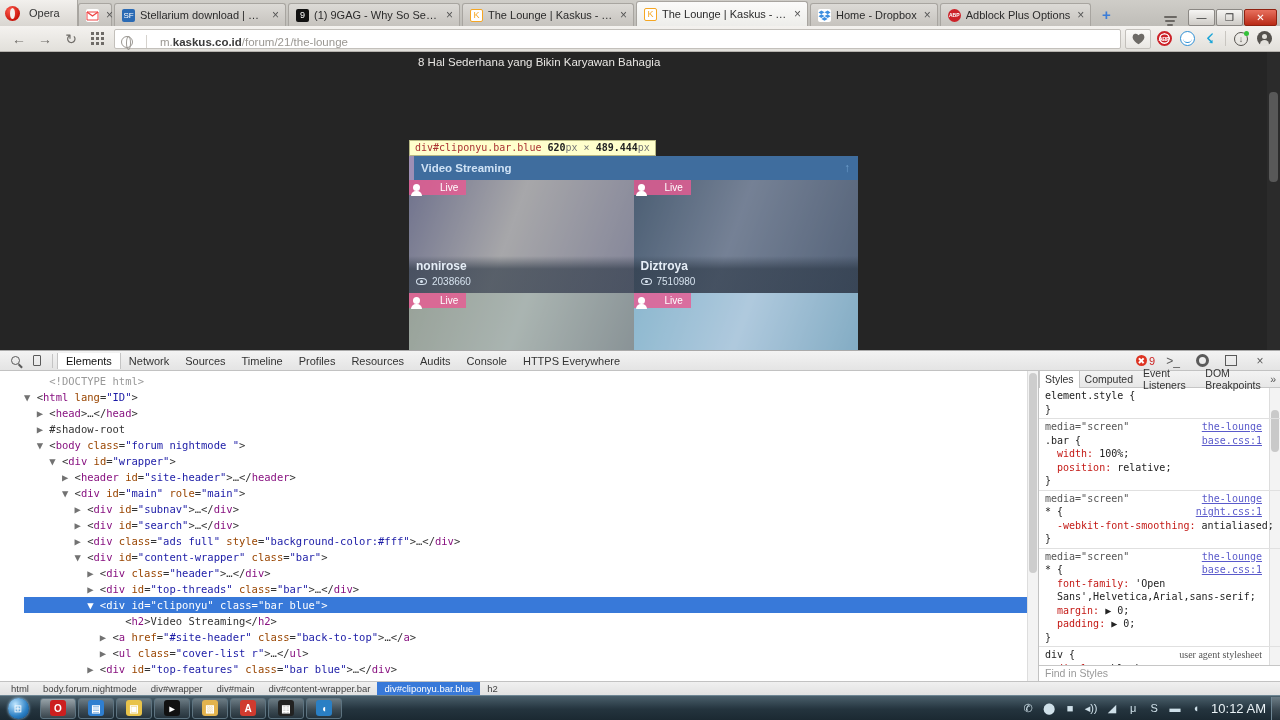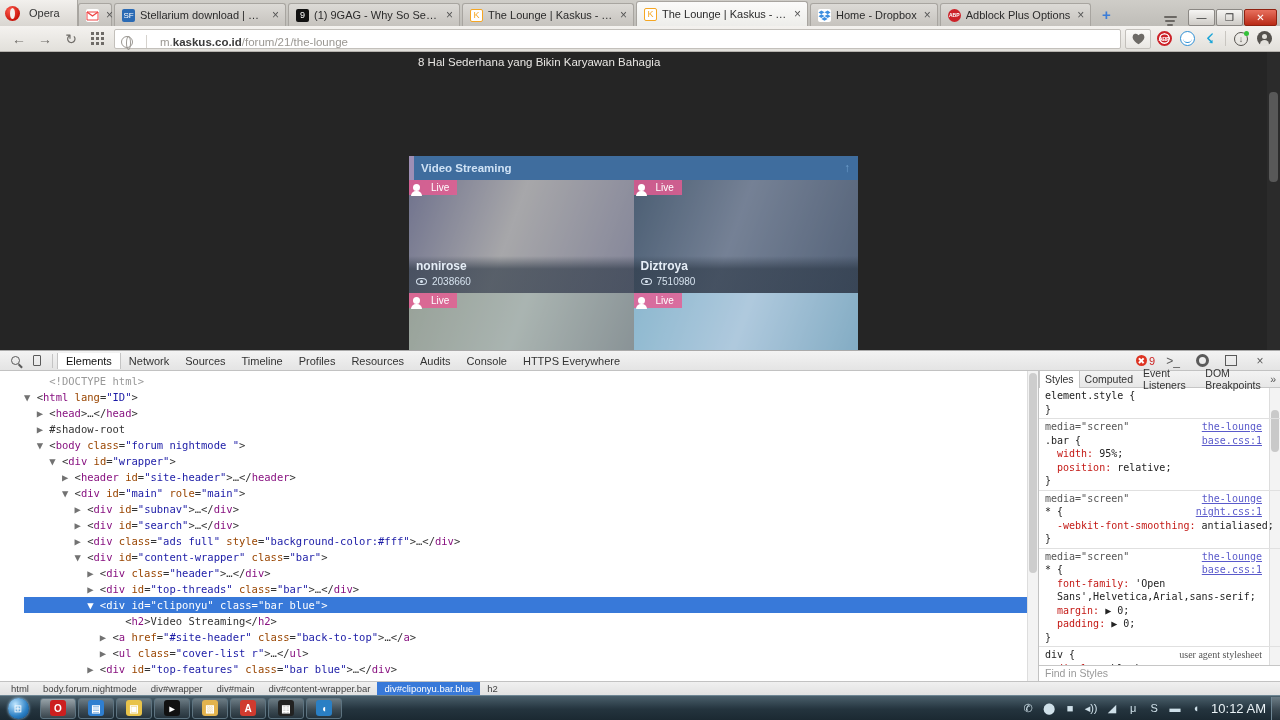--- a/index.html
+++ b/index.html
@@ -112,21 +112,21 @@
   .cliponyu-head { position:relative; height:24px; display:flex; align-items:center; justify-content:space-between; padding:0 8px 0 12px; }
   .cliponyu-head h2 { margin:0; font-size:11.5px; color:#cfe2f5; font-weight:bold; }
   .back-to-top { color:#6f9fcd; font-size:12px; }
 
   .cover-list { position:relative; list-style:none; margin:0; padding:0; display:grid; grid-template-columns:1fr 1fr; }
   .cover-item { position:relative; height:113px; overflow:hidden; }
   .thumb { position:absolute; inset:0; }
   .tint { position:absolute; inset:0; background:rgba(120,165,210,.42); }
   .live-badge {
     position:absolute; left:0; top:0; background:rgba(231,92,146,.82); color:#fff;
-    font-size:10px; padding:2px 8px 2px 4px; display:flex; align-items:center; gap:11px;
+    font-size:10px; padding:2px 8px 2px 4px; display:flex; align-items:center; gap:20px;
   }
   .live-badge .person { width:7px;height:7px;border-radius:50%;background:#fff;position:relative;display:inline-block;}
   .live-badge .person:after{content:"";position:absolute;left:-2px;top:7px;width:11px;height:5px;border-radius:5px 5px 0 0;background:#fff;}
   .cover-meta { position:absolute; left:0; bottom:0; width:100%; padding:3px 7px 6px 7px; background:linear-gradient(rgba(40,52,66,0), rgba(40,52,66,.62) 35%); }
   .cover-name { font-size:12px; font-weight:bold; color:#e6eef7; }
   .cover-views { font-size:10px; color:#d6e2ee; display:flex; align-items:center; gap:5px; margin-top:3px; }
   .eye { width:11px;height:7px;border-radius:50% / 60%; border:1.3px solid #d6e2ee; position:relative; display:inline-block;}
   .eye:after{content:"";position:absolute;left:3px;top:1px;width:3px;height:3px;border-radius:50%;background:#d6e2ee;}
 
   .page-scrollbar { position:absolute; right:0; top:0; width:13px; height:298px; background:#2b2b2b; }
@@ -313,20 +313,26 @@
           </div>
       </div>
     </div>
 
     <div class="viewport">
 
       <div class="page-texts">
         <div class="page-line">8 Hal Sederhana yang Bikin Karyawan Bahagia</div>
       </div>
 
+      <div class="hl-tooltip">
+        <span class="sel">div#cliponyu.bar.blue</span>
+        <span class="num">620</span><span class="unit">px</span>
+        <span class="unit">×</span>
+        <span class="num">489.444</span><span class="unit">px</span>
+      </div>
 
       <div class="cliponyu">
         <div class="cliponyu-head">
           <h2>Video Streaming</h2>
           <span class="back-to-top">↑</span>
         </div>
         <ul class="cover-list" id="cover-list">
             <li class="cover-item">
               <div class="thumb" style="background:linear-gradient(110deg,#6b4f5c 0%,#caa98d 45%,#8d6f70 100%)"></div>
               <div class="tint"></div>
@@ -456,21 +462,21 @@
           <div class="sp-scroll">
               <div class="th"></div>
             </div>
         <div class="rule">
               <div class="sel-txt">element.style {</div>
               <div>}</div>
             </div>
             <div class="rule">
               <div class="media">media="screen"</div>
               <div class="sel-txt">.bar {</div>
-              <span class="prop">width: <span class="val">95%;</span></span>
+              <span class="prop">width: <span class="val">100%;</span></span>
               <span class="prop">position: <span class="val">relative;</span></span>
               <div>}</div>
               <div class="srcline">
                 <a>the-lounge</a>
                 <a>base.css:1</a>
               </div>
             </div>
             <div class="rule">
               <div class="media">media="screen"</div>
               <div class="sel-txt">* {</div>

